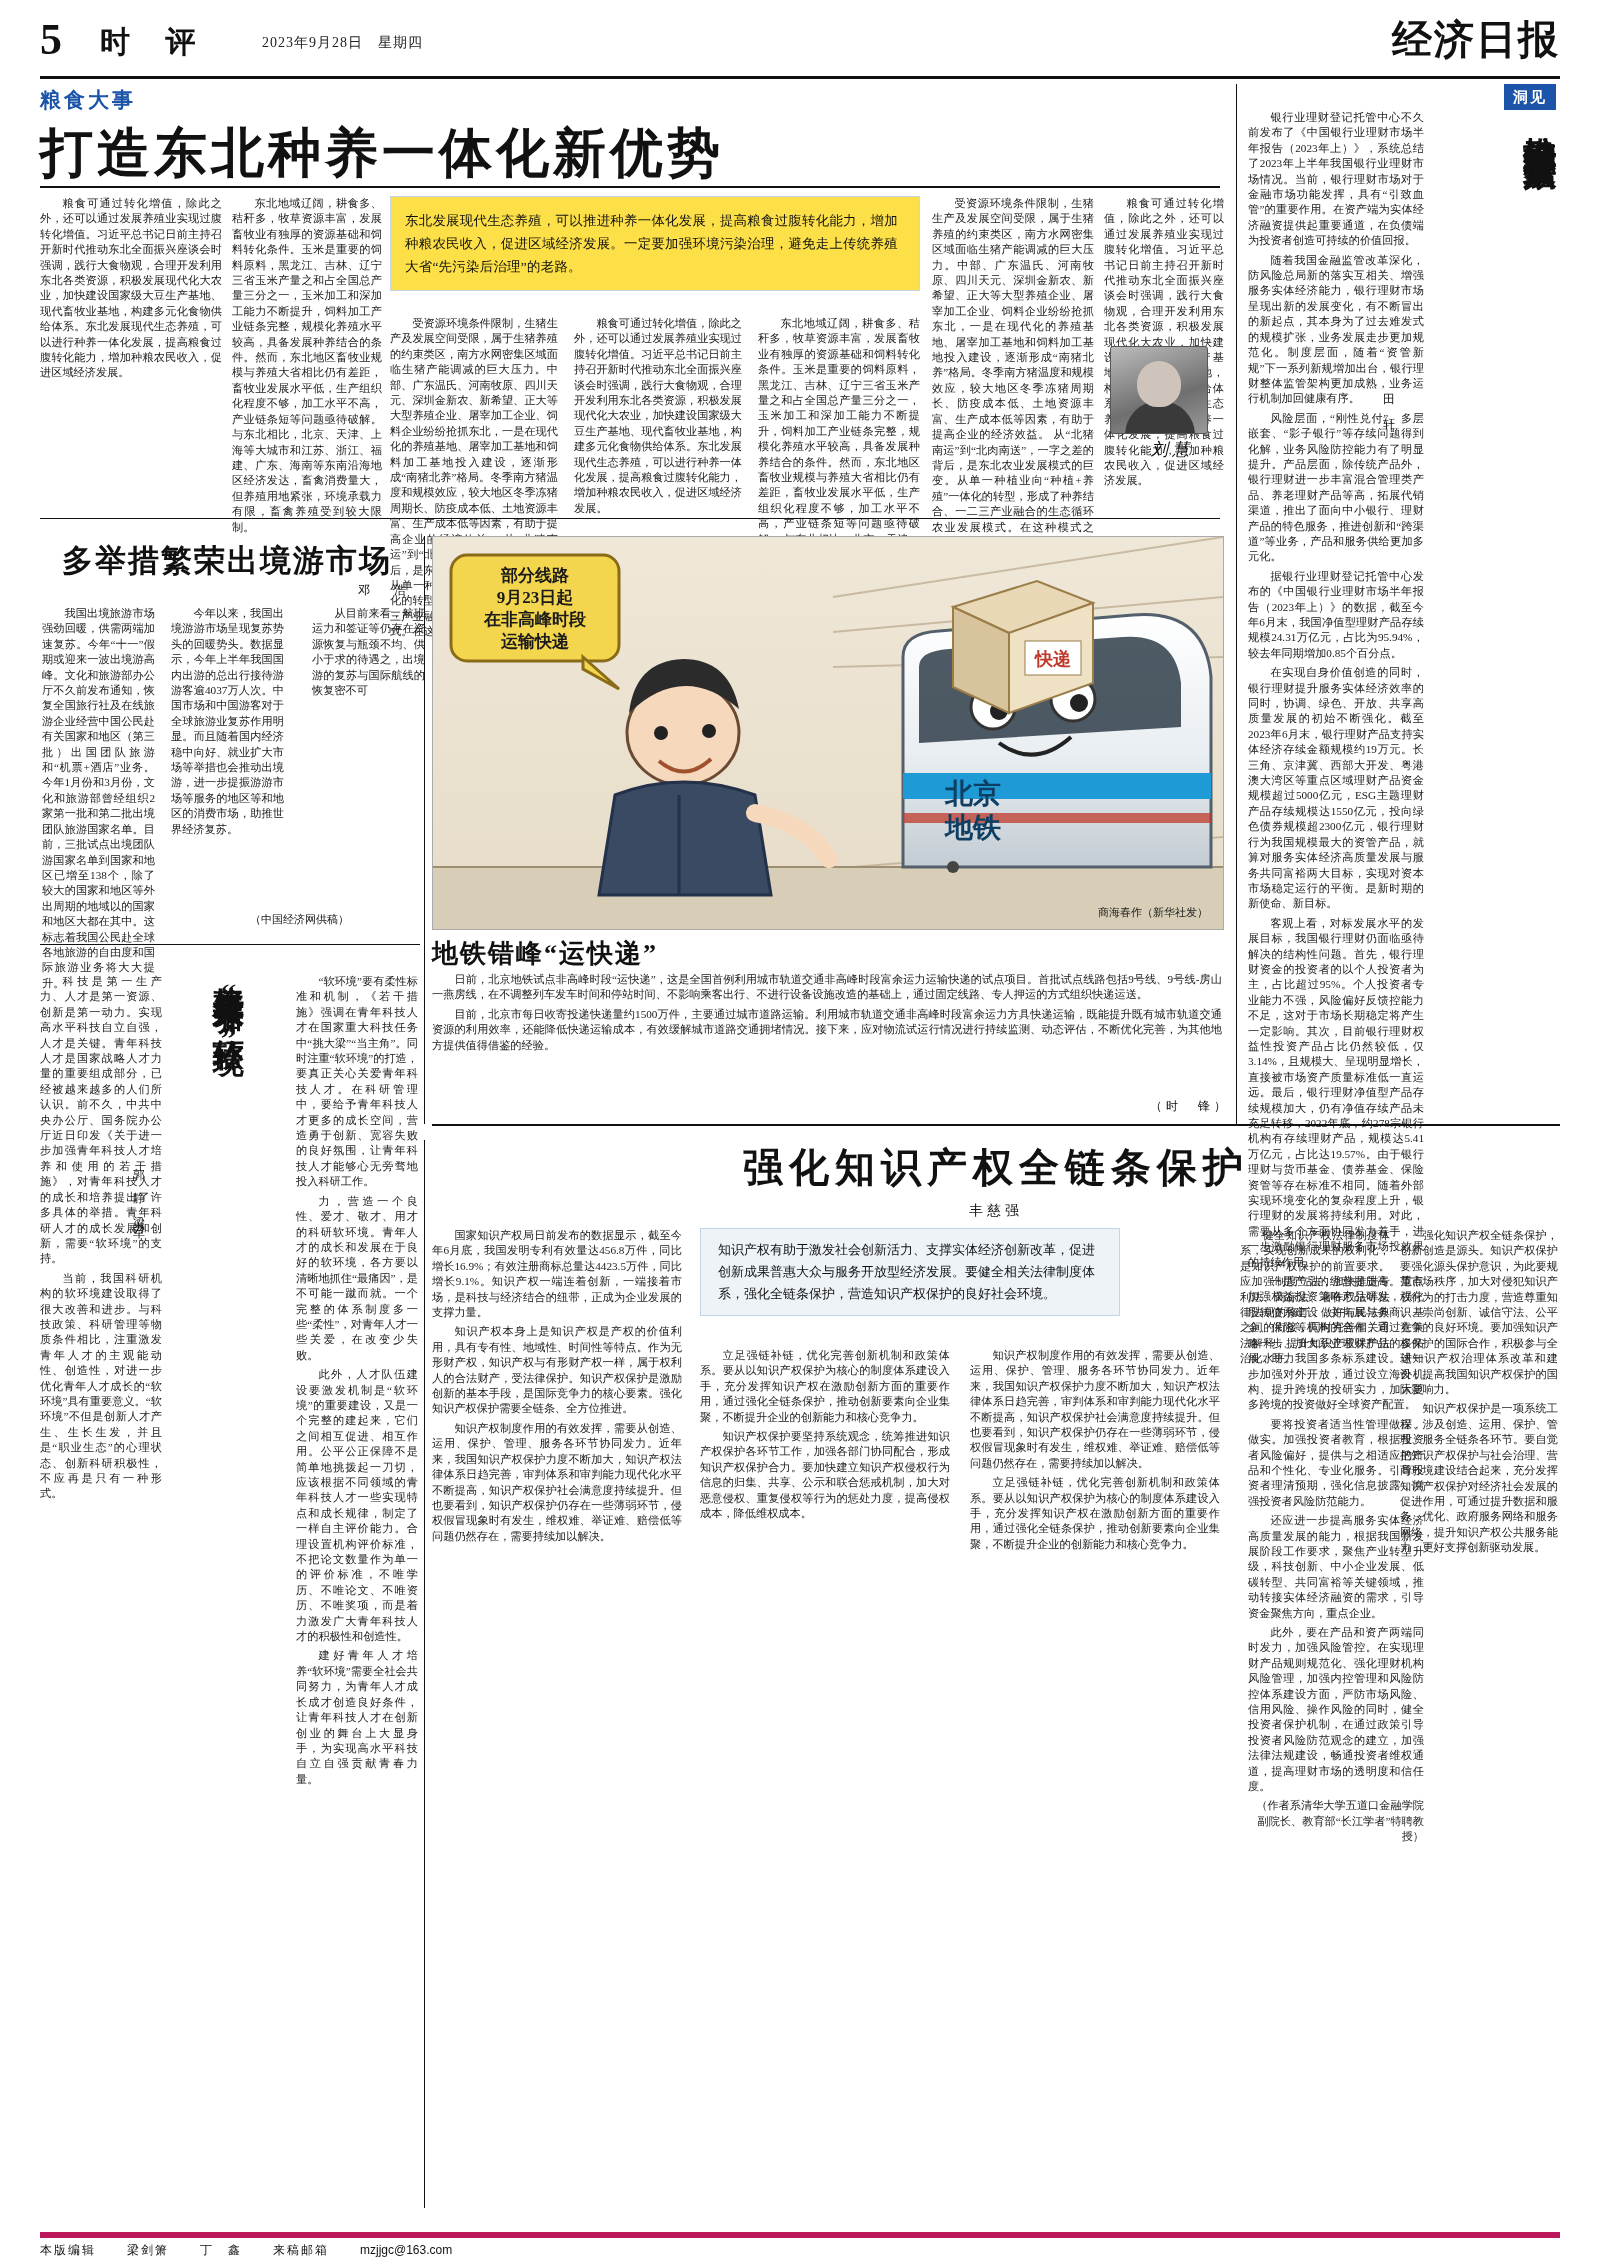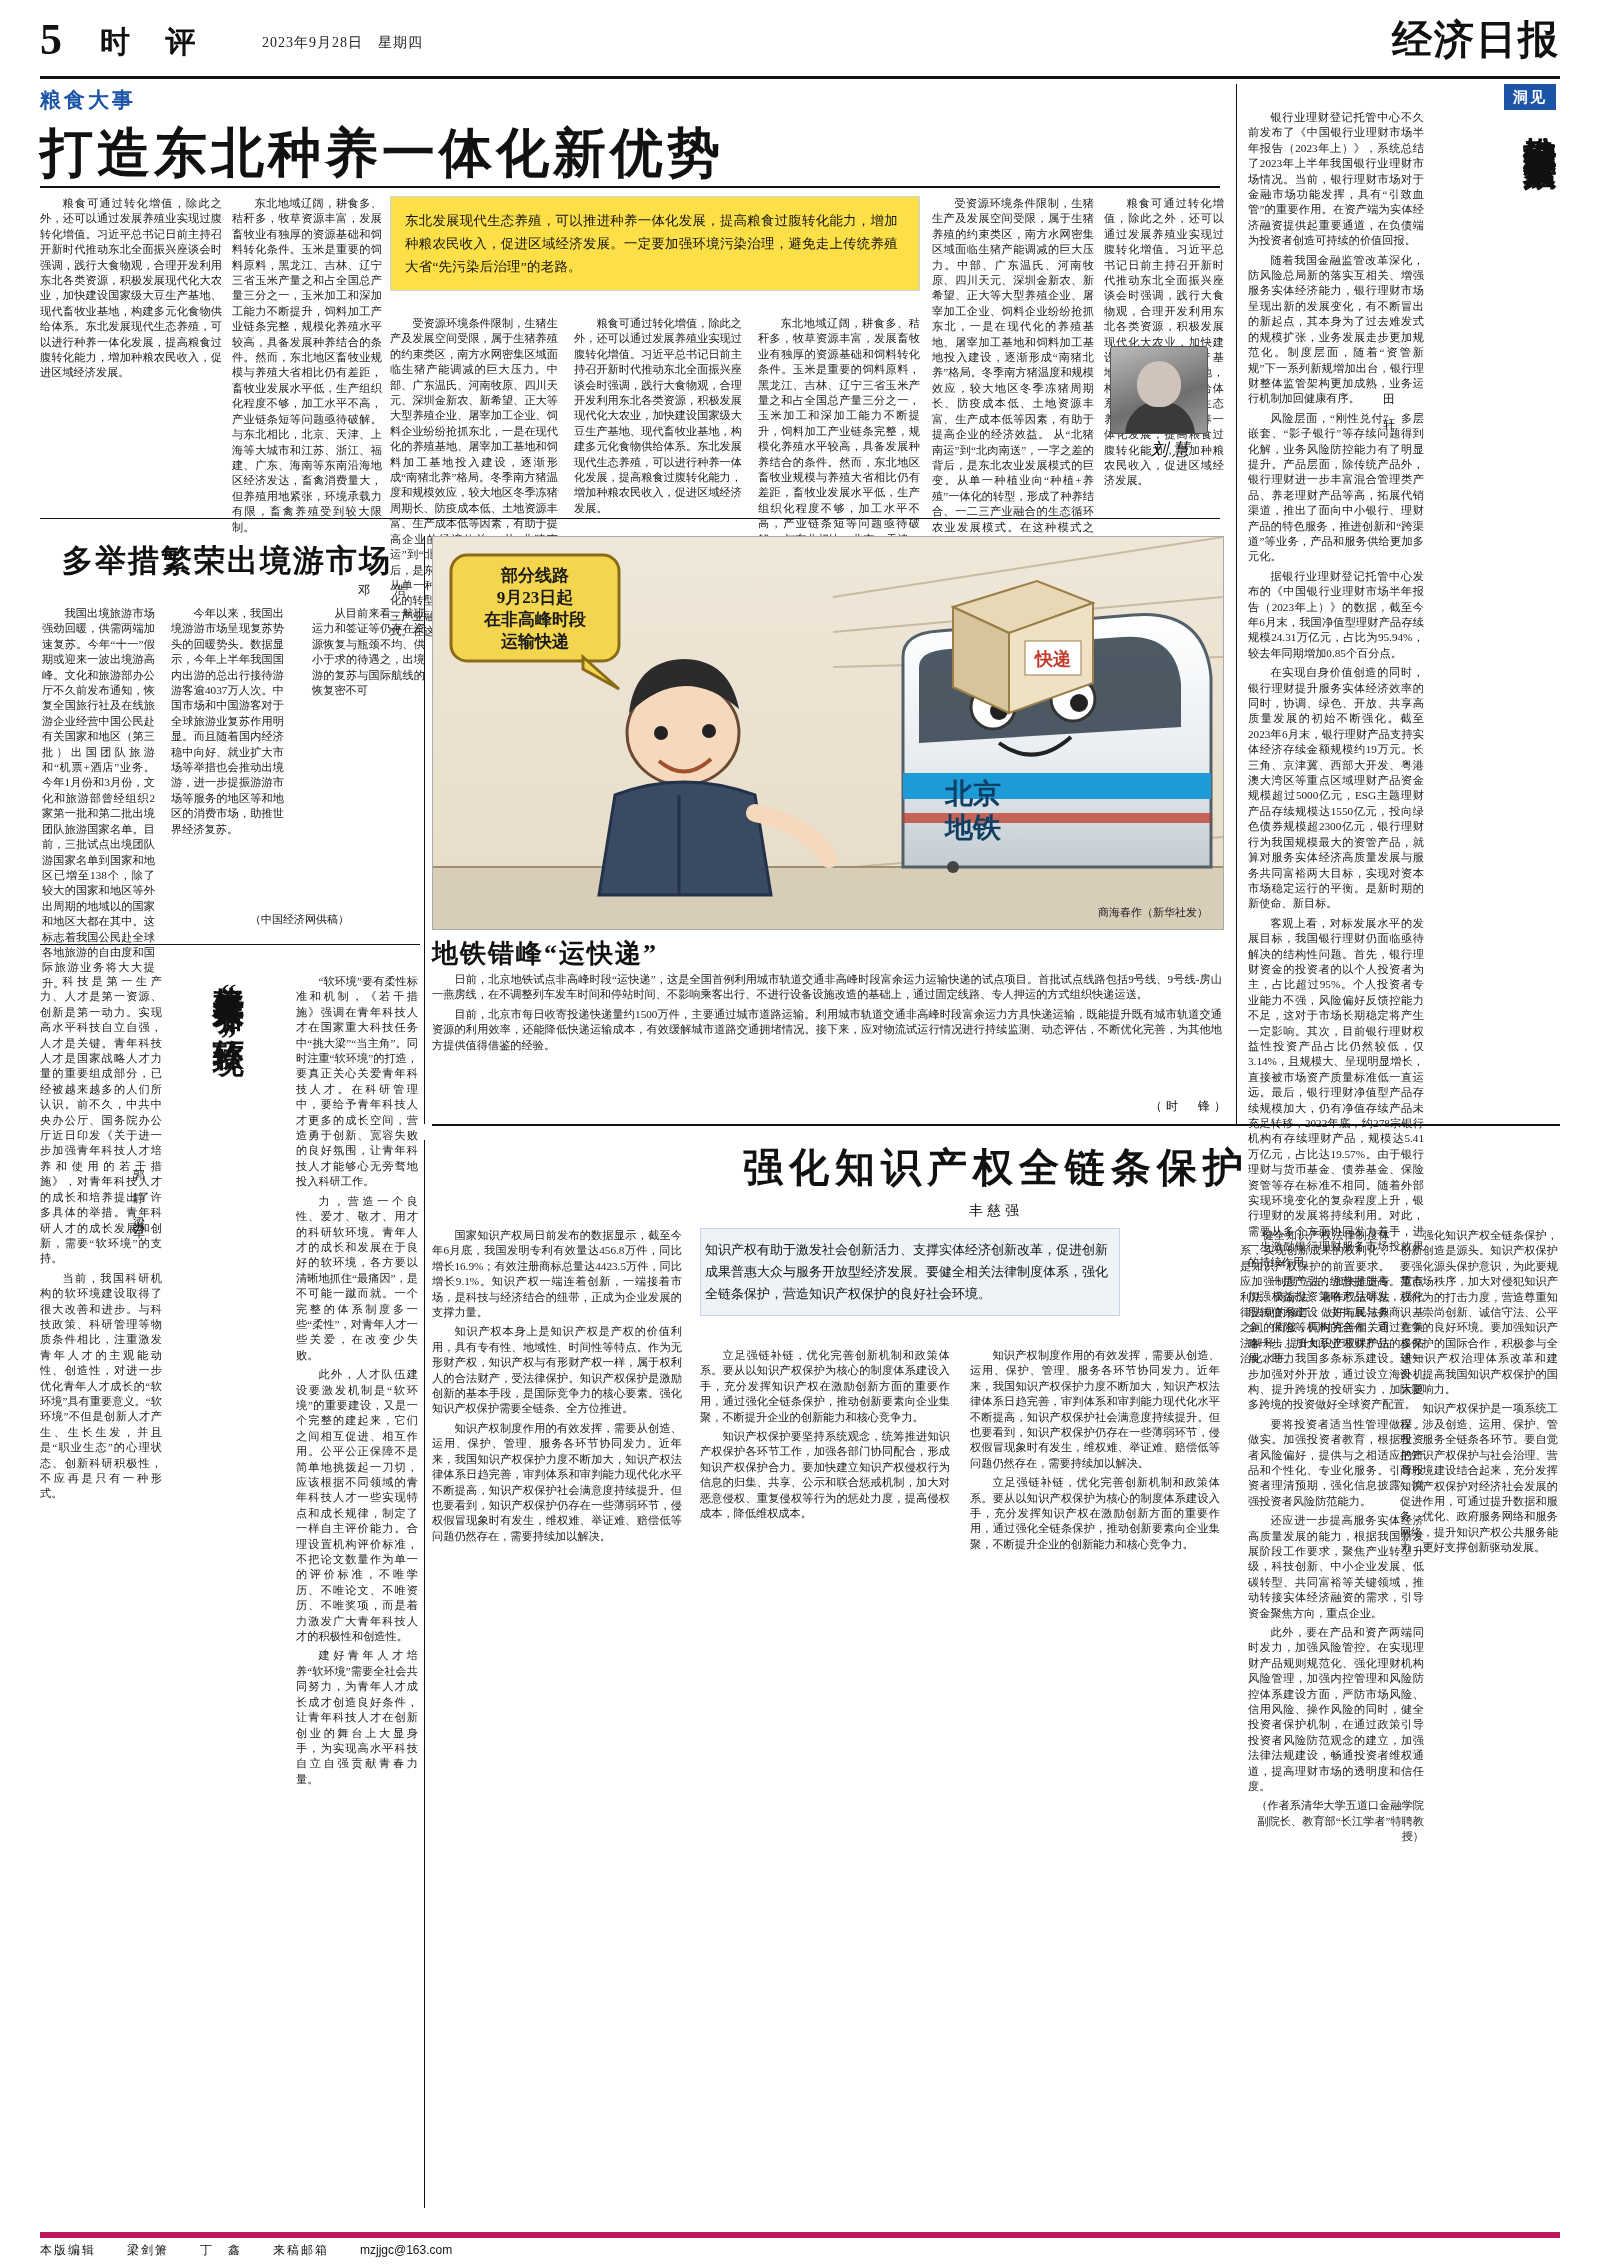--- a/index.html
+++ b/index.html
@@ -55,21 +55,21 @@
   .metro-sign{position:absolute;left:1150px;top:1098px;font-size:12px;letter-spacing:4px;}
 
   
   .sec4-title{position:absolute;left:168px;top:962px;width:80px;font-size:31px;font-weight:bold;line-height:40px;letter-spacing:2px;writing-mode:vertical-rl;text-orientation:upright;height:500px;}
   .sec4-author{position:absolute;left:130px;top:1158px;font-size:12px;writing-mode:vertical-rl;letter-spacing:6px;height:120px;}
   .sec4-cols{position:absolute;left:40px;top:960px;width:380px;height:1240px;margin-top:14px;}
 
   
   .sec5-title{position:absolute;left:432px;top:1140px;width:1128px;text-align:center;font-size:40px;font-weight:bold;letter-spacing:6px;}
   .sec5-byline{position:absolute;left:432px;top:1202px;width:1128px;text-align:center;font-size:14px;letter-spacing:4px;}
-  .sec5-abstract{position:absolute;left:700px;top:1228px;width:420px;background:#eef3f8;border:1px solid #c7d6e6;box-sizing:border-box;padding:10px 4px;font-size:13px;line-height:22px;}
+  .sec5-abstract{position:absolute;left:700px;top:1228px;width:420px;background:#eef3f8;border:1px solid #c7d6e6;box-sizing:border-box;padding:10px 17px;font-size:13px;line-height:22px;}
   .sec5-cols{position:absolute;left:432px;top:1228px;width:1128px;height:980px;}
 
   
   .footer{position:absolute;left:40px;bottom:8px;width:1520px;border-top:6px solid #be185d;padding-top:4px;font-size:12px;letter-spacing:2px;}
   .footer span{margin-right:26px;}
   .mailto{font-family:"Liberation Sans",sans-serif;letter-spacing:0;}
 
   .colbox{position:absolute;top:0;}
 </style>
 </head>

